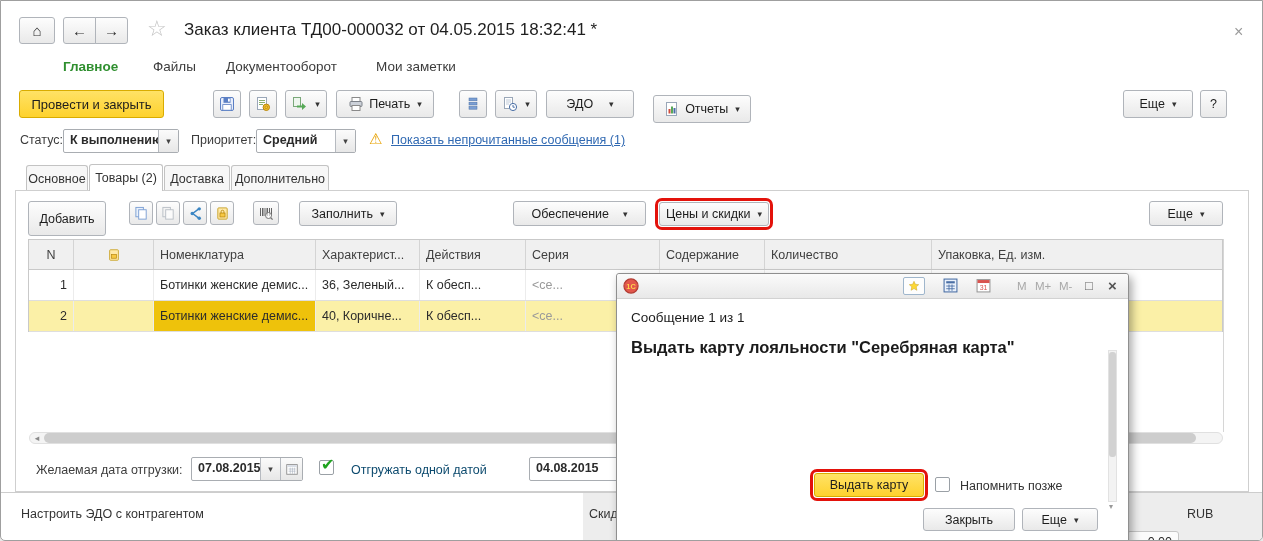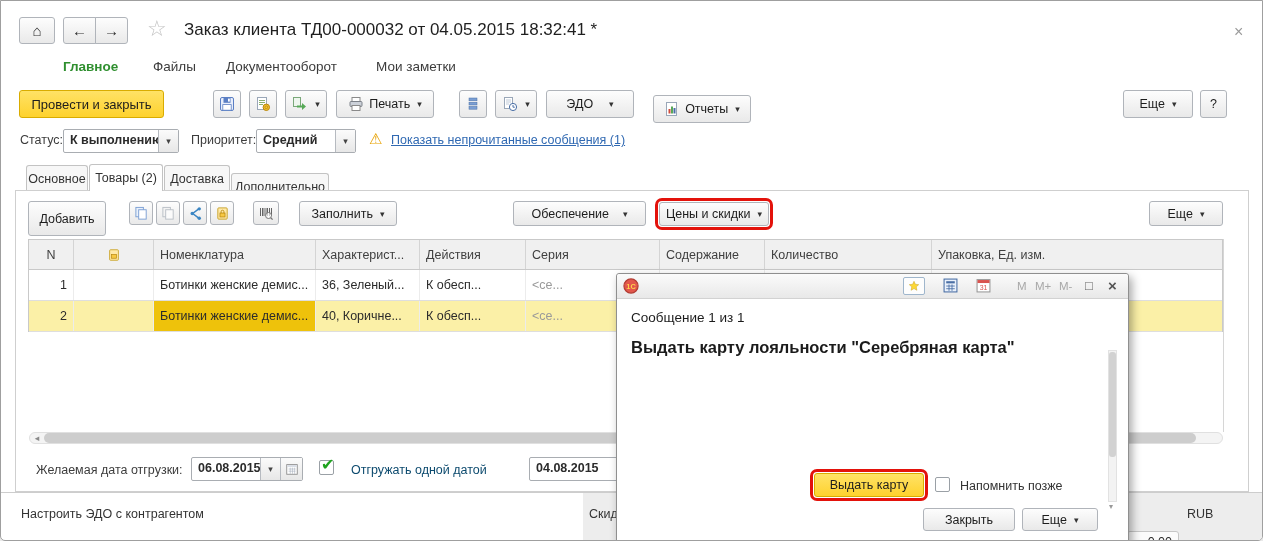--- a/index.html
+++ b/index.html
@@ -226,21 +226,21 @@
   <div class="abs combo" style="left:255px; top:128px; width:100px;">
     <div class="val">Средний</div>
     <div class="dd">▾</div>
   </div>
   <div class="abs warn" style="left:368px; top:129px;">⚠</div>
   <div class="abs link" style="left:390px; top:132px;">Показать непрочитанные сообщения (1)</div>
 
   <div class="abs tab" style="left:25px; top:164px; width:62px;">Основное</div>
   <div class="abs tab active" style="left:88px; top:163px; width:74px;">Товары (2)</div>
   <div class="abs tab" style="left:163px; top:164px; width:66px;">Доставка</div>
-  <div class="abs tab" style="left:230px; top:164px; width:98px;margin-top:8px;">Дополнительно</div>
+  <div class="abs tab" style="left:230px; top:164px; width:98px;">Дополнительно</div>
 
   <div class="abs panel" style="left:14px; top:189px; width:1234px; height:302px;"></div>
 
   <div class="abs btn" style="left:27px; top:200px; width:78px; height:35px;">
     <span>Добавить</span>
   </div>
 
   <div class="abs btn icon24" style="left:128px; top:200px;">
     <svg width="15" height="15" viewBox="0 0 16 16">
       <rect x="2" y="1.5" width="8" height="10" fill="#eaf1fb" stroke="#7b9fd4"></rect>
@@ -338,21 +338,21 @@
 
   <div class="abs" style="left:1222px; top:238px; width:15px; height:193px; border-left:1px solid #d6d6d6;"></div>
 
   <div class="abs hscroll" style="left:28px; top:431px; width:1194px;">
     <div class="la">◂</div>
     <div class="thumb" style="width:1152px;"></div>
   </div>
 
   <div class="abs" style="left:35px; top:462px; font-size:12.5px; color:#3c3c3c;">Желаемая дата отгрузки:</div>
   <div class="abs combo" style="left:190px; top:456px; width:112px;">
-    <div class="val">06.08.2015</div>
+    <div class="val">07.08.2015</div>
     <div class="dd">▾</div>
     <div class="cal">
       <svg width="14" height="14" viewBox="0 0 16 16">
         <rect x="2" y="3" width="12" height="11" fill="#fff" stroke="#8a8a8a"></rect>
         <rect x="2.5" y="3.5" width="11" height="2.3" fill="#d9dee6"></rect>
         <path d="M4 8h8 M4 10.5h8 M6 6.5v7 M8.5 6.5v7 M11 6.5v7" stroke="#aab2bf" stroke-width="0.7"></path>
       </svg>
     </div>
   </div>
   <div class="abs cbx" style="left:318px; top:459px;">

